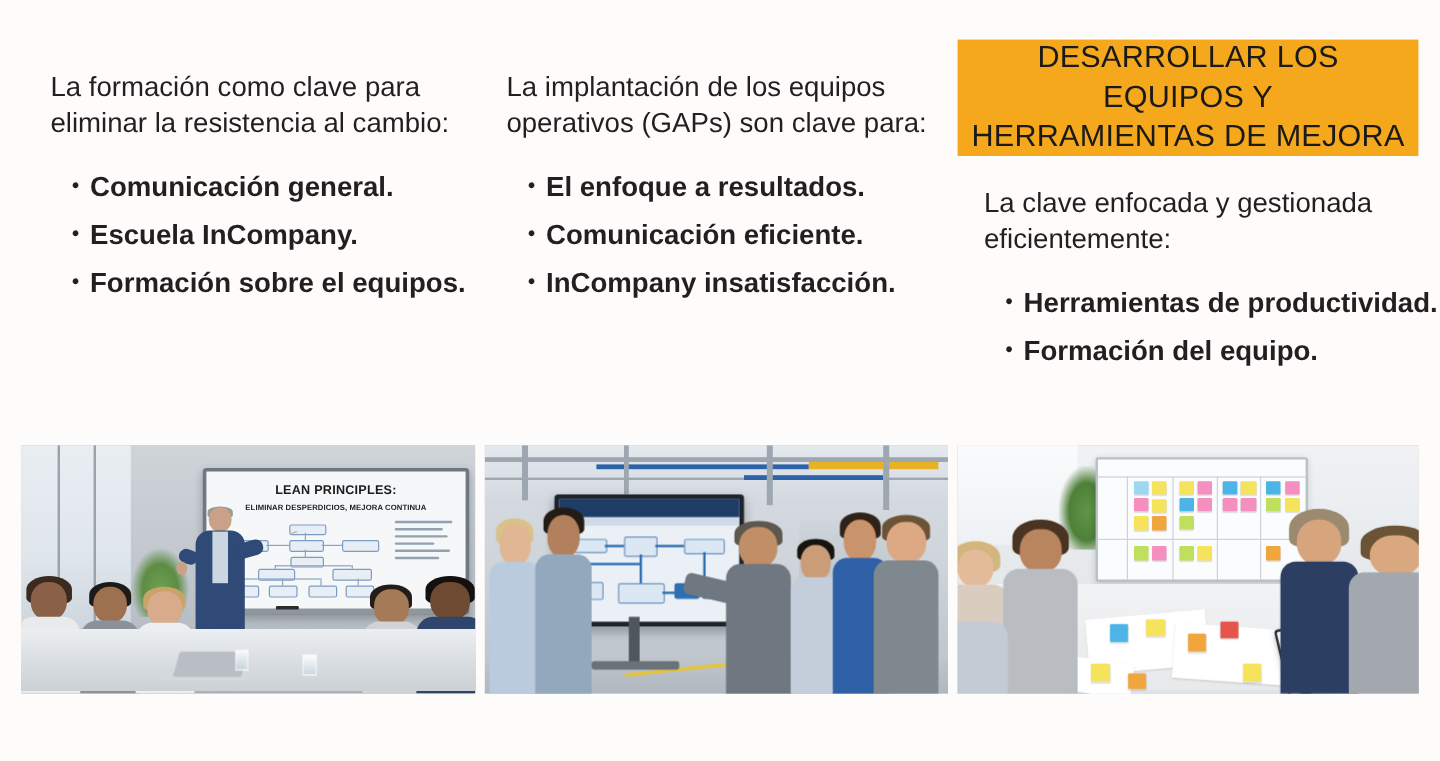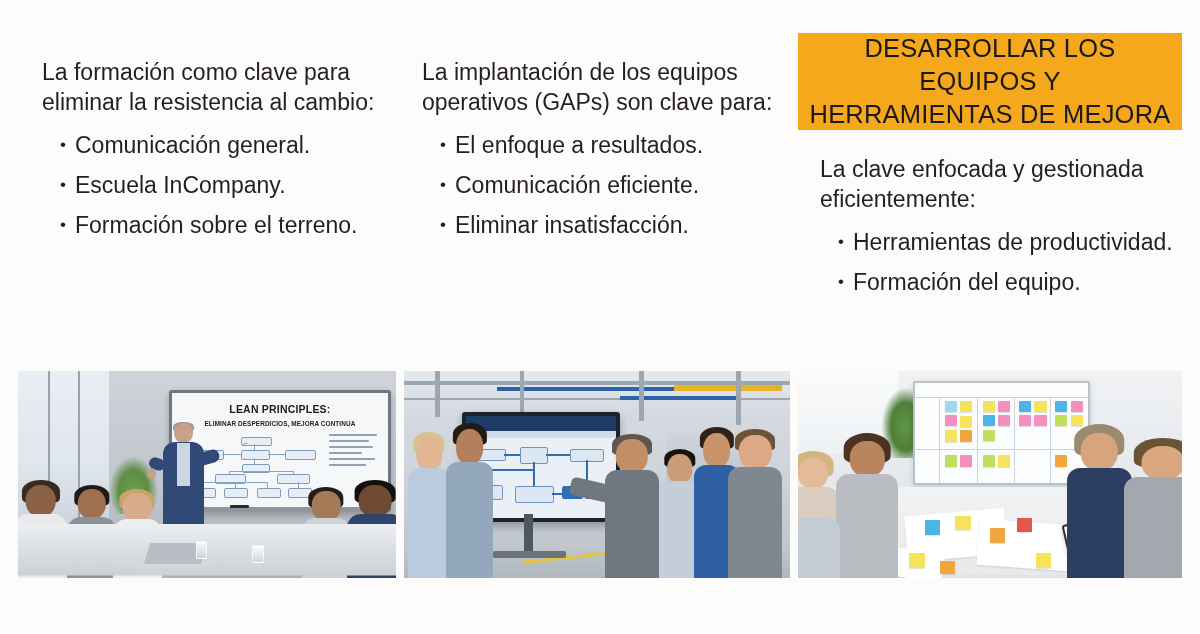--- a/index.html
+++ b/index.html
@@ -50,22 +50,23 @@
 
   .lead {
     font-size: 23px;
     line-height: 1.32;
     color: #231f20;
     white-space: pre-line;
     font-weight: 400;
   }
   .bullets {
     list-style: none;
-    margin: 16px 0 0 0;
+    margin: 26px 0 0 0;
     padding: 0 0 0 18px;
+    font-weight: bold;
   }
   .bullets li {
     font-size: 23px;
     line-height: 1.0;
     color: #231f20;
     margin-bottom: 17px;
     position: relative;
     padding-left: 15px;
     white-space: nowrap;
   }
@@ -221,21 +222,21 @@
 <div id="board" style="background: rgb(253, 252, 251);">
 
   <div class="column col-1">
 
     <div class="body-block">
       <div class="lead">La formación como clave para
 eliminar la resistencia al cambio:</div>
       <ul class="bullets">
         <li>Comunicación general.</li>
         <li>Escuela InCompany.</li>
-        <li>Formación sobre el terreno.</li>
+        <li>Formación sobre el equipos.</li>
       </ul>
     </div>
 
     <div class="photo">
       <div class="scene">
         <div class="p1-wall"></div>
         <div class="p1-winL"></div>
         <div class="p1-winmul" style="left:8%"></div>
         <div class="p1-winmul" style="left:16%"></div>
         <div class="p1-winsill"></div>
@@ -333,21 +334,21 @@
   </div>
 
   <div class="column col-2">
 
     <div class="body-block">
       <div class="lead">La implantación de los equipos
 operativos (GAPs) son clave para:</div>
       <ul class="bullets">
         <li>El enfoque a resultados.</li>
         <li>Comunicación eficiente.</li>
-        <li>Eliminar insatisfacción.</li>
+        <li>InCompany insatisfacción.</li>
       </ul>
     </div>
 
     <div class="photo">
       <div class="scene">
         <div class="p2-bg"></div>
         <div class="p2-ceil"></div>
         <div class="p2-beam" style="left:0;top:5%;width:100%;height:1.6%"></div>
         <div class="p2-beam" style="left:0;top:13%;width:100%;height:1.2%"></div>
         <div class="p2-bluebeam" style="left:24%;top:7.5%;width:46%;height:2.4%"></div>

